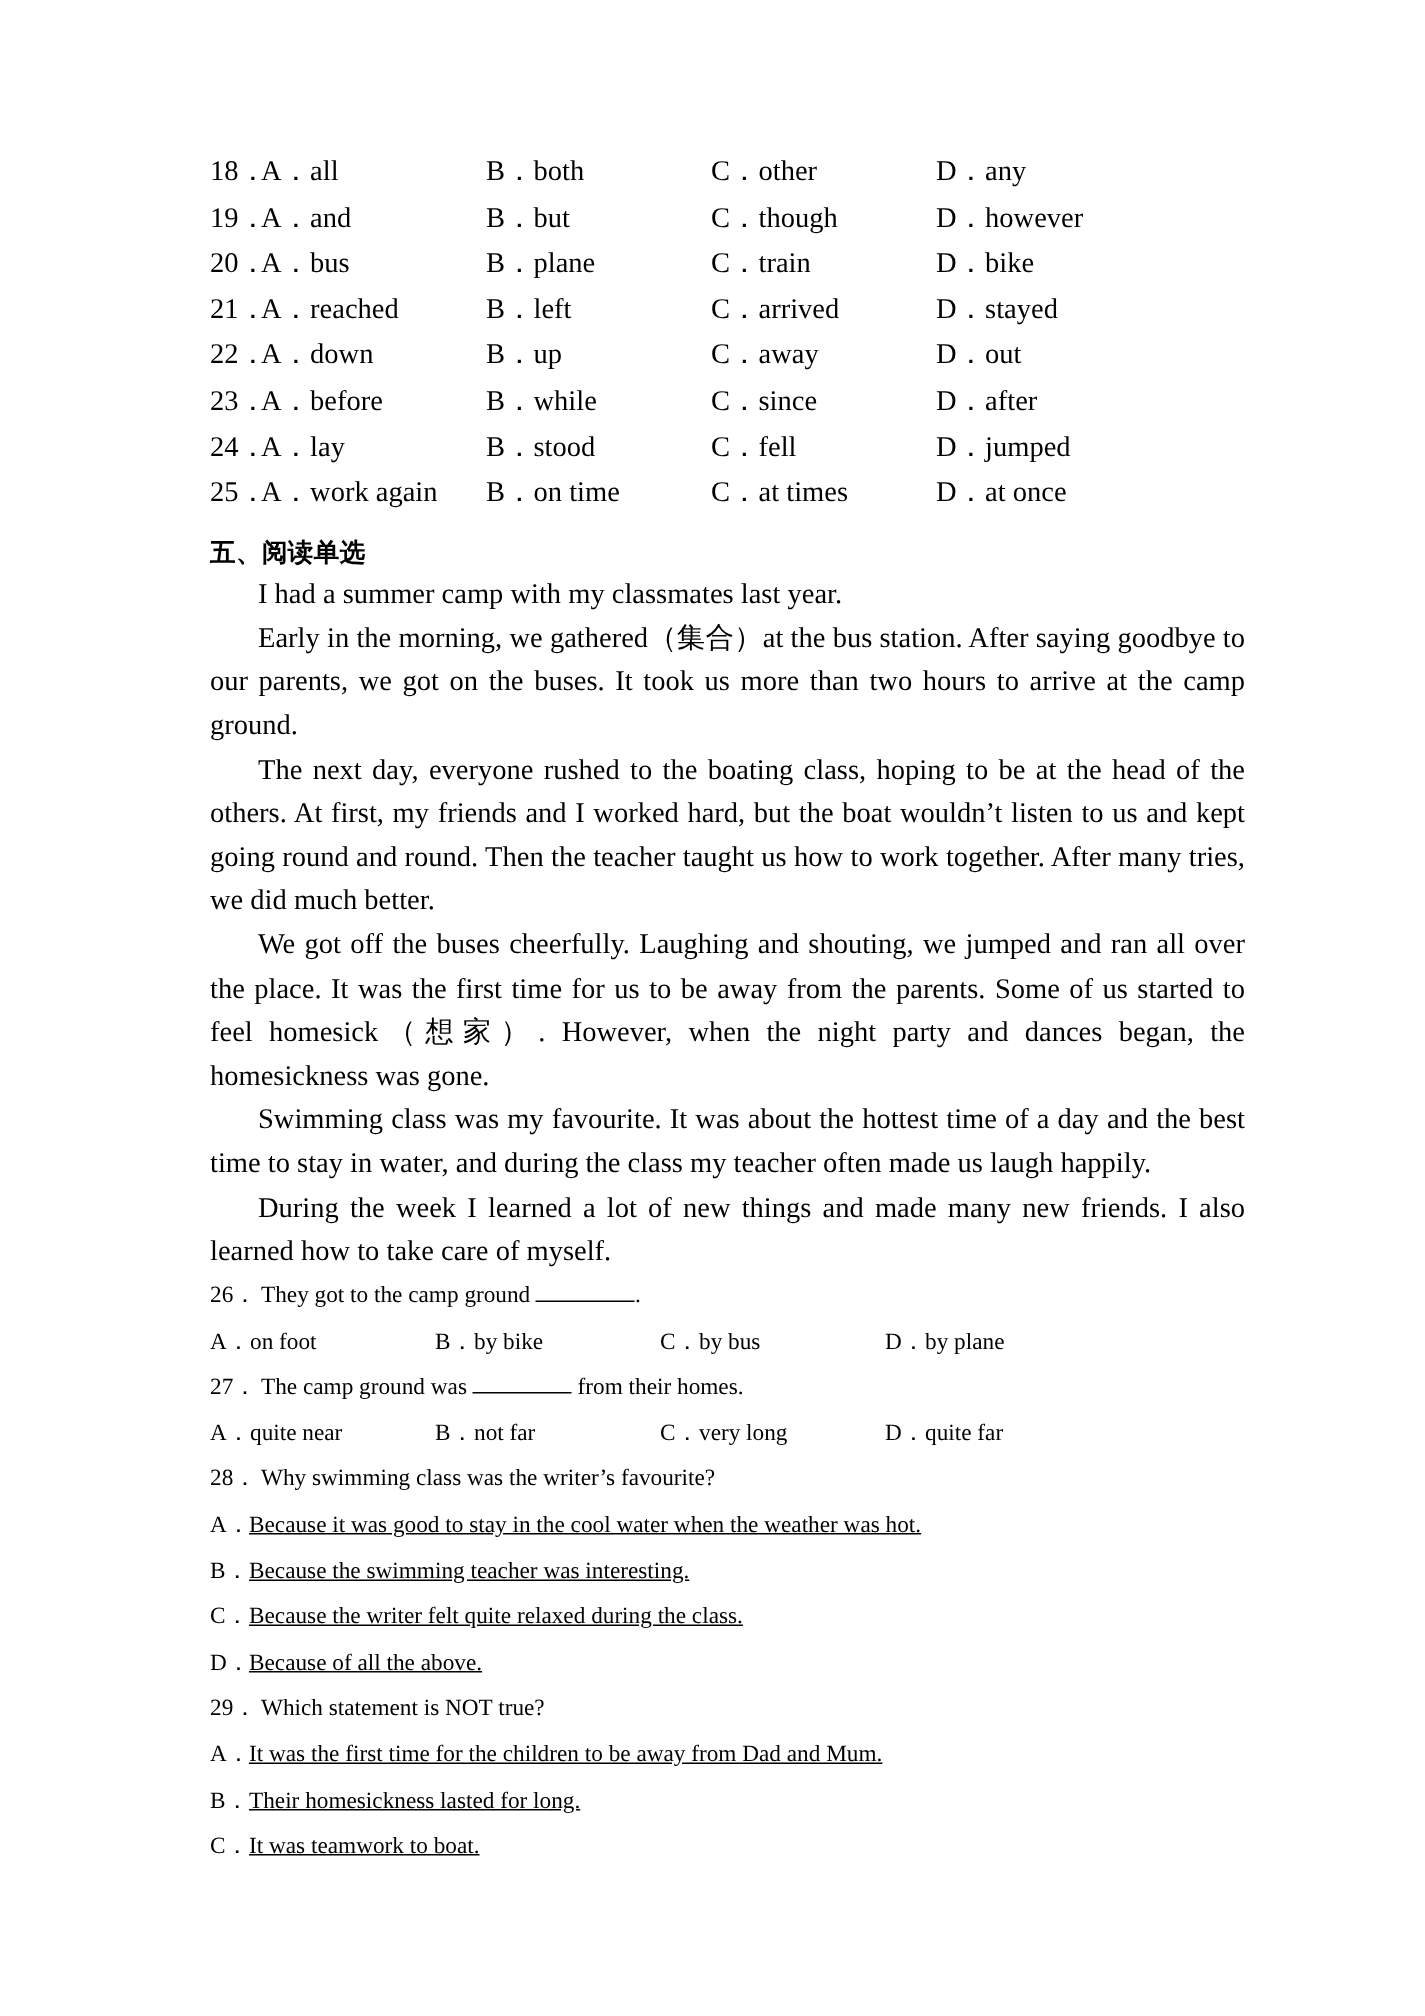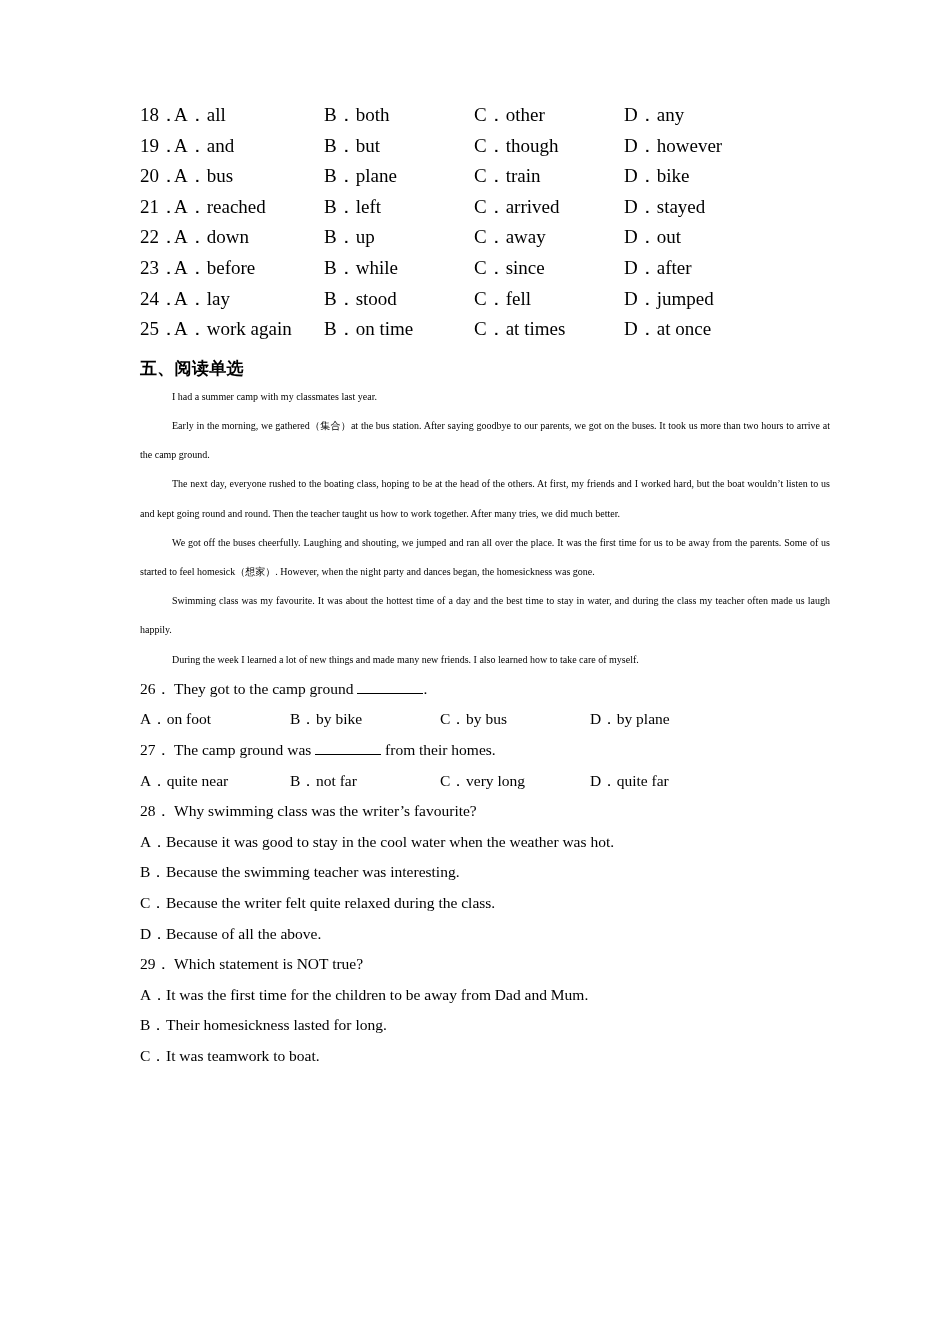--- a/index.html
+++ b/index.html
@@ -46,21 +46,21 @@
   }
   .section-head {
     font-family: "DejaVu Sans", sans-serif;
     font-weight: bold;
     font-size: 17px;
     margin-top: 12px;
     margin-bottom: 2px;
     letter-spacing: 0.3px;
   }
   .para {
-    font-size: 10px;
+    font-size: 19px;
     line-height: 29.2px;
     text-align: justify;
     text-indent: 32px;
     margin: 0;
     padding: 0;
   }
   .q-line {
     font-size: 15.5px;
     line-height: 30.6px;
     white-space: nowrap;
@@ -79,20 +79,21 @@
   .opt-row .o {
     flex: 0 0 150px;
     display: flex;
   }
   .opt-row .o .lbl {
     flex: 0 0 26px;
   }
   .ans-line {
     font-size: 15.5px;
     line-height: 30.6px;
+    text-decoration: underline;
   }
   .ans-line .lbl {
     display: inline-block;
     width: 26px;
   }
   .blank-u {
     display: inline-block;
     border-bottom: 1px solid #000;
     width: 66px;
     vertical-align: baseline;

